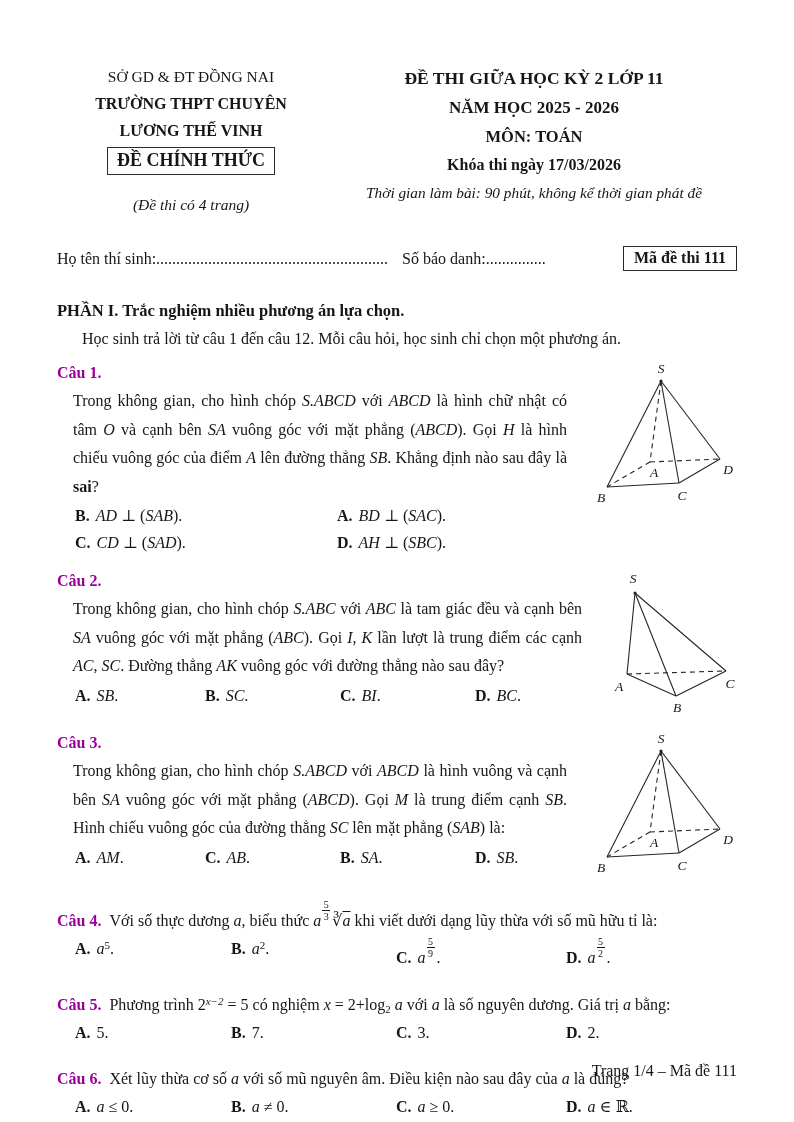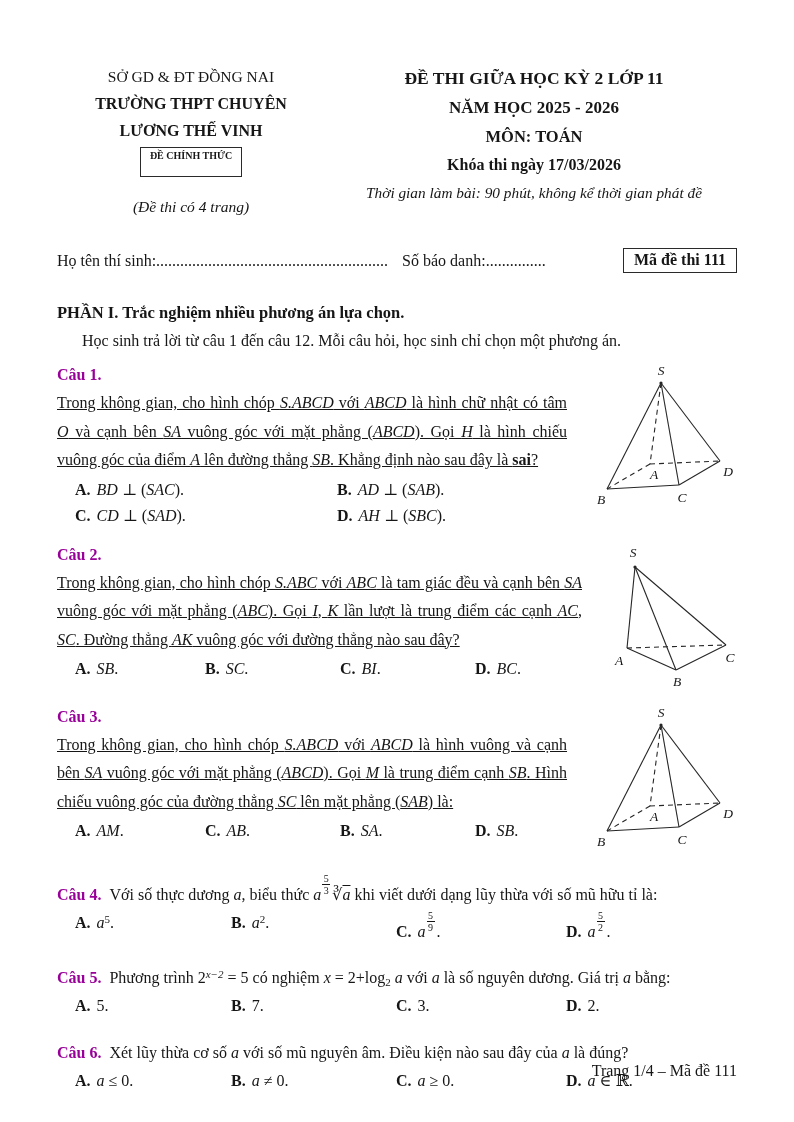--- a/index.html
+++ b/index.html
@@ -11,22 +11,22 @@
     font-size: 16px;
   }
   .page { padding: 68px 57px 0 57px; }
 
   
   .header { display: flex; align-items: flex-start; }
   .h-left  { width: 268px; text-align: center; }
   .h-right { flex: 1; text-align: center; padding-left: 6px; }
   .h-left .l1 { font-size: 15.5px; }
   .h-left .l2, .h-left .l3 { font-weight: bold; font-size: 16px; margin-top: 9px; }
-  .offbox { display: inline-block; border: 1.5px solid #2a2a2a; padding: 2px 9px 15px 9px;
-            font-weight: bold; font-size: 10px; margin-top: 7px; }
+  .offbox { display: inline-block; border: 1.5px solid #2a2a2a; padding: 2px 9px 3px 9px;
+            font-weight: bold; font-size: 18px; margin-top: 7px; }
   .h-left .note { font-style: italic; margin-top: 21px; font-size: 15.5px; }
   .h-right .r1 { font-weight: bold; font-size: 17.5px; }
   .h-right .r2 { font-weight: bold; font-size: 17px;  margin-top: 9px; }
   .h-right .r3 { font-weight: bold; font-size: 16.5px; margin-top: 9px; }
   .h-right .r4 { font-weight: bold; font-size: 16px;  margin-top: 9px; }
   .h-right .note { font-style: italic; font-size: 15.3px; margin-top: 10px; }
 
   
   .cand { display: flex; align-items: center; margin-top: 32px; white-space: nowrap; gap: 8px; }
   .cand .idlab { margin-left: 6px; }
@@ -36,21 +36,21 @@
   .section-title { font-weight: bold; margin-top: 30px; font-size: 16.5px; }
   .section-note  { margin-top: 9px; padding-left: 25px; }
 
   
   .question { margin-top: 13px; }
   .qflex { display: flex; align-items: flex-start; gap: 16px; }
   .qcol  { flex: 1; min-width: 0; }
   .qfig  { flex: none; margin-left: 4px; }
   .qlabel { font-weight: bold; color: #990099; line-height: 24px; }
   span.qlabel { margin-right: 8px; }
-  .qbody { margin: 2px 0 0 0; text-align: justify; line-height: 28.5px; text-decoration: underline; }
+  .qbody { margin: 2px 0 0 16px; text-align: justify; line-height: 28.5px; }
   .qline { margin: 0; line-height: 27px; }
   .opts { display: grid; padding-left: 18px; margin-top: 2px; line-height: 26.5px; }
   .opts-2  { grid-template-columns: 262px 1fr; }
   .opts-4  { grid-template-columns: 130px 135px 135px 1fr; }
   .opts-4w { grid-template-columns: 156px 165px 170px 1fr; }
   .olabel { font-weight: bold; margin-right: 6px; }
   .qinline { margin-top: 19px; }
 
   
   .it { font-style: italic; }
@@ -100,22 +100,22 @@
   </div>
 
   <div class="section-title">PHẦN I. Trắc nghiệm nhiều phương án lựa chọn.</div>
   <div class="section-note">Học sinh trả lời từ câu 1 đến câu 12. Mỗi câu hỏi, học sinh chỉ chọn một phương án.</div>
 
   <div class="question qflex">
     <div class="qcol">
       <div class="qlabel">Câu 1.</div>
       <p class="qbody"><span>Trong không gian, cho hình chóp </span><span class="it">S.ABCD</span><span> với </span><span class="it">ABCD</span><span> là hình chữ nhật có tâm </span><span class="it">O</span><span> và cạnh bên </span><span class="it">SA</span><span> vuông góc với mặt phẳng (</span><span class="it">ABCD</span><span>). Gọi </span><span class="it">H</span><span> là hình chiếu vuông góc của điểm </span><span class="it">A</span><span> lên đường thẳng </span><span class="it">SB</span><span>. Khẳng định nào sau đây là </span><span class="bd">sai</span><span>?</span></p>
       <div class="opts opts-2">
+        <div class="opt"><span class="olabel">B.</span><span><span class="it">AD</span><span> ⊥ (</span><span class="it">SAB</span><span>).</span></span></div>
         <div class="opt"><span class="olabel">A.</span><span><span class="it">BD</span><span> ⊥ (</span><span class="it">SAC</span><span>).</span></span></div>
-        <div class="opt"><span class="olabel">B.</span><span><span class="it">AD</span><span> ⊥ (</span><span class="it">SAB</span><span>).</span></span></div>
         <div class="opt"><span class="olabel">C.</span><span><span class="it">CD</span><span> ⊥ (</span><span class="it">SAD</span><span>).</span></span></div>
         <div class="opt"><span class="olabel">D.</span><span><span class="it">AH</span><span> ⊥ (</span><span class="it">SBC</span><span>).</span></span></div>
       </div>
     </div>
     <div class="qfig">
       <svg width="150" height="145" viewBox="0 0 150 145">
         <line x1="74" y1="20" x2="20" y2="126"></line>
         <line x1="74" y1="20" x2="92" y2="122"></line>
         <line x1="74" y1="20" x2="133" y2="98"></line>
         <line x1="20" y1="126" x2="92" y2="122"></line>

